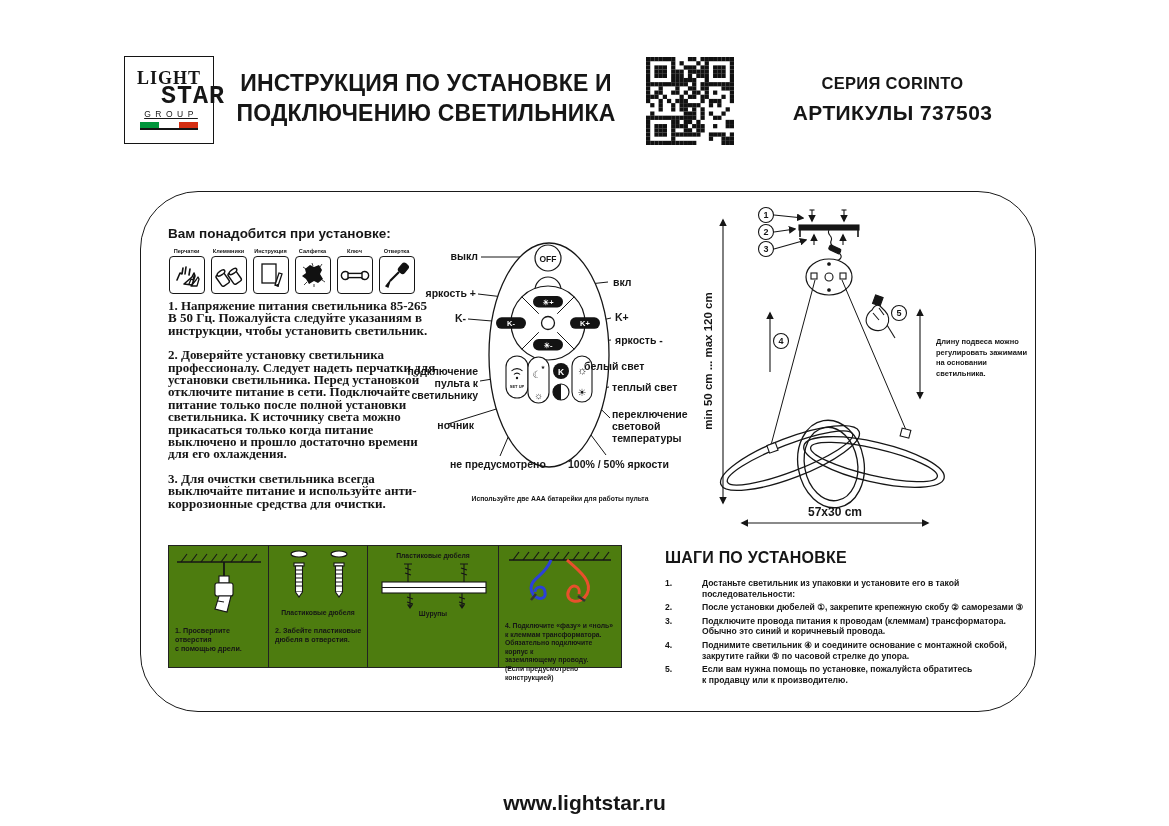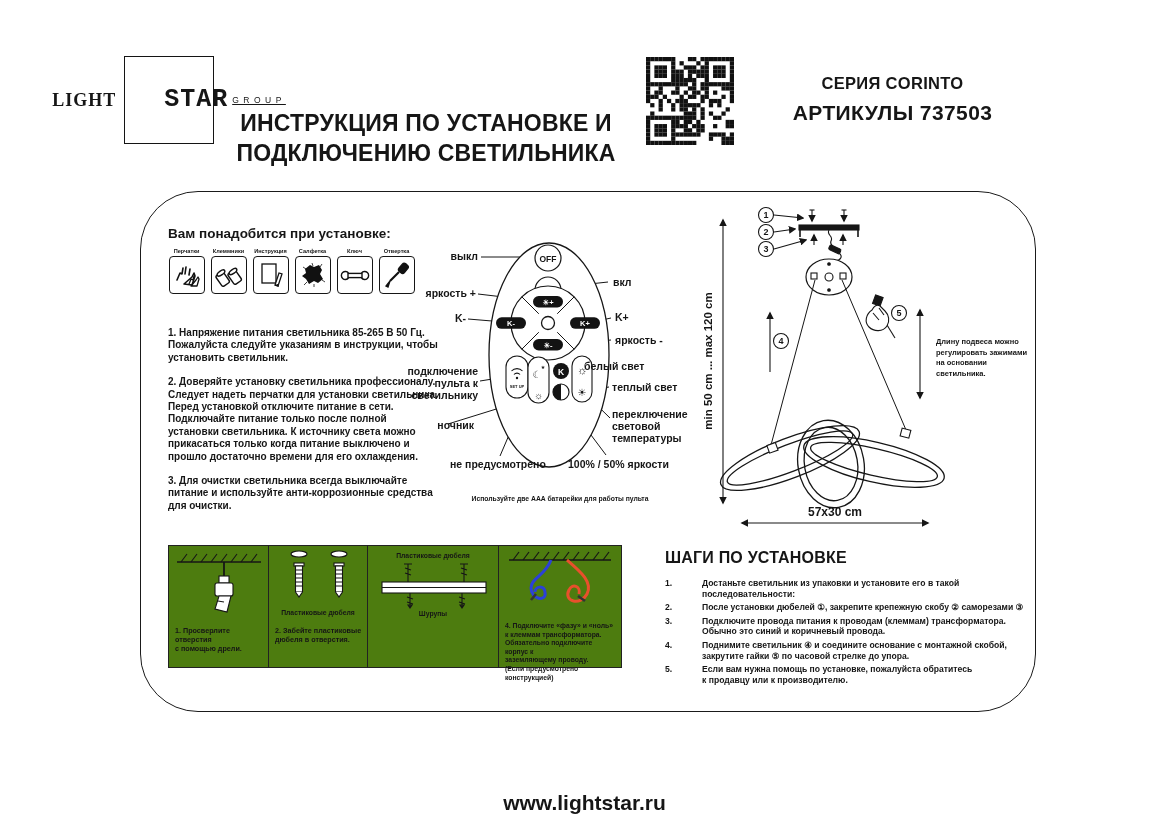--- a/index.html
+++ b/index.html
@@ -2,41 +2,41 @@
 <html><head>
 <meta charset="utf-8">
 <style>
   html,body{margin:0;padding:0;background:#fff;}
   .page{position:relative;width:1169px;height:826px;background:#ffffff;overflow:hidden;
         font-family:"Liberation Sans",sans-serif;color:#161616;}
   .abs{position:absolute;}
   .pre{white-space:pre-line;}
   
   .logo{left:124px;top:56px;width:90px;height:88px;border:1.5px solid #141414;
-        display:flex;align-items:center;justify-content:center;box-sizing:border-box;}
+        display:flex;flex-direction:column;align-items:center;justify-content:center;box-sizing:border-box;}
   .logo .l1{font-family:"Liberation Serif",serif;font-weight:bold;font-size:18px;line-height:17px;letter-spacing:1px;}
   .logo .l2{font-family:Liberation Mono, monospace;font-weight:bold;font-size:25px;line-height:20px;letter-spacing:1px;margin-left:48px;}
   .logo .l3{font-size:8.5px;letter-spacing:4.5px;margin:2px 0 3px 4px;text-decoration:underline;}
   .flag{width:58px;height:6px;display:flex;border-bottom:2px solid #141414;}
   .flag div{flex:1;}
-  .title{left:228px;top:68px;width:396px;text-align:center;font-size:23px;font-weight:bold;line-height:30px;letter-spacing:0.2px;margin-top:40px;}
+  .title{left:228px;top:68px;width:396px;text-align:center;font-size:23px;font-weight:bold;line-height:30px;letter-spacing:0.2px;}
   .series-wrap{left:765px;top:74px;width:255px;text-align:center;}
   .series{font-size:16.5px;font-weight:bold;letter-spacing:0.3px;}
   .articles{font-size:21px;font-weight:bold;margin-top:8px;letter-spacing:0.4px;}
   
   .panel{left:140px;top:191px;width:896px;height:521px;border:1.4px solid #1a1a1a;border-radius:58px;box-sizing:border-box;}
   
   .tools-heading{left:168px;top:226px;font-size:13.5px;font-weight:bold;}
   .tools-row{left:168px;top:248px;width:256px;display:flex;gap:5px;}
   .tool{width:37px;display:flex;flex-direction:column;align-items:center;}
   .tool .tlabel{font-size:5.6px;font-weight:bold;margin-bottom:2px;white-space:nowrap;}
   .tool .tbox{width:36px;height:38px;border:1.3px solid #161616;border-radius:4px;box-sizing:border-box;
               display:flex;align-items:center;justify-content:center;}
   
-  .warnings{left:168px;top:327px;width:270px;font-size:10px;font-weight:600;line-height:12.4px;}
+  .warnings{left:168px;top:300px;width:270px;font-size:13px;font-weight:600;line-height:12.4px;font-family:Liberation Serif, serif;}
   .warnings p{margin:0 0 12px 0;}
   
   .rl{font-size:10.5px;font-weight:600;line-height:12px;}
   .r-right{text-align:right;}
   .battery{left:455px;top:495px;width:210px;text-align:center;font-size:6.8px;font-weight:600;}
   
   .adjust-note{left:936px;top:337px;width:100px;font-size:7.5px;font-weight:600;line-height:10.5px;}
   
   .boxes{left:168px;top:545px;display:flex;}
   .sbox{border:1.2px solid #222;box-sizing:border-box;height:123px;position:relative;background:#4d7c0f;margin-left:-1px;}

